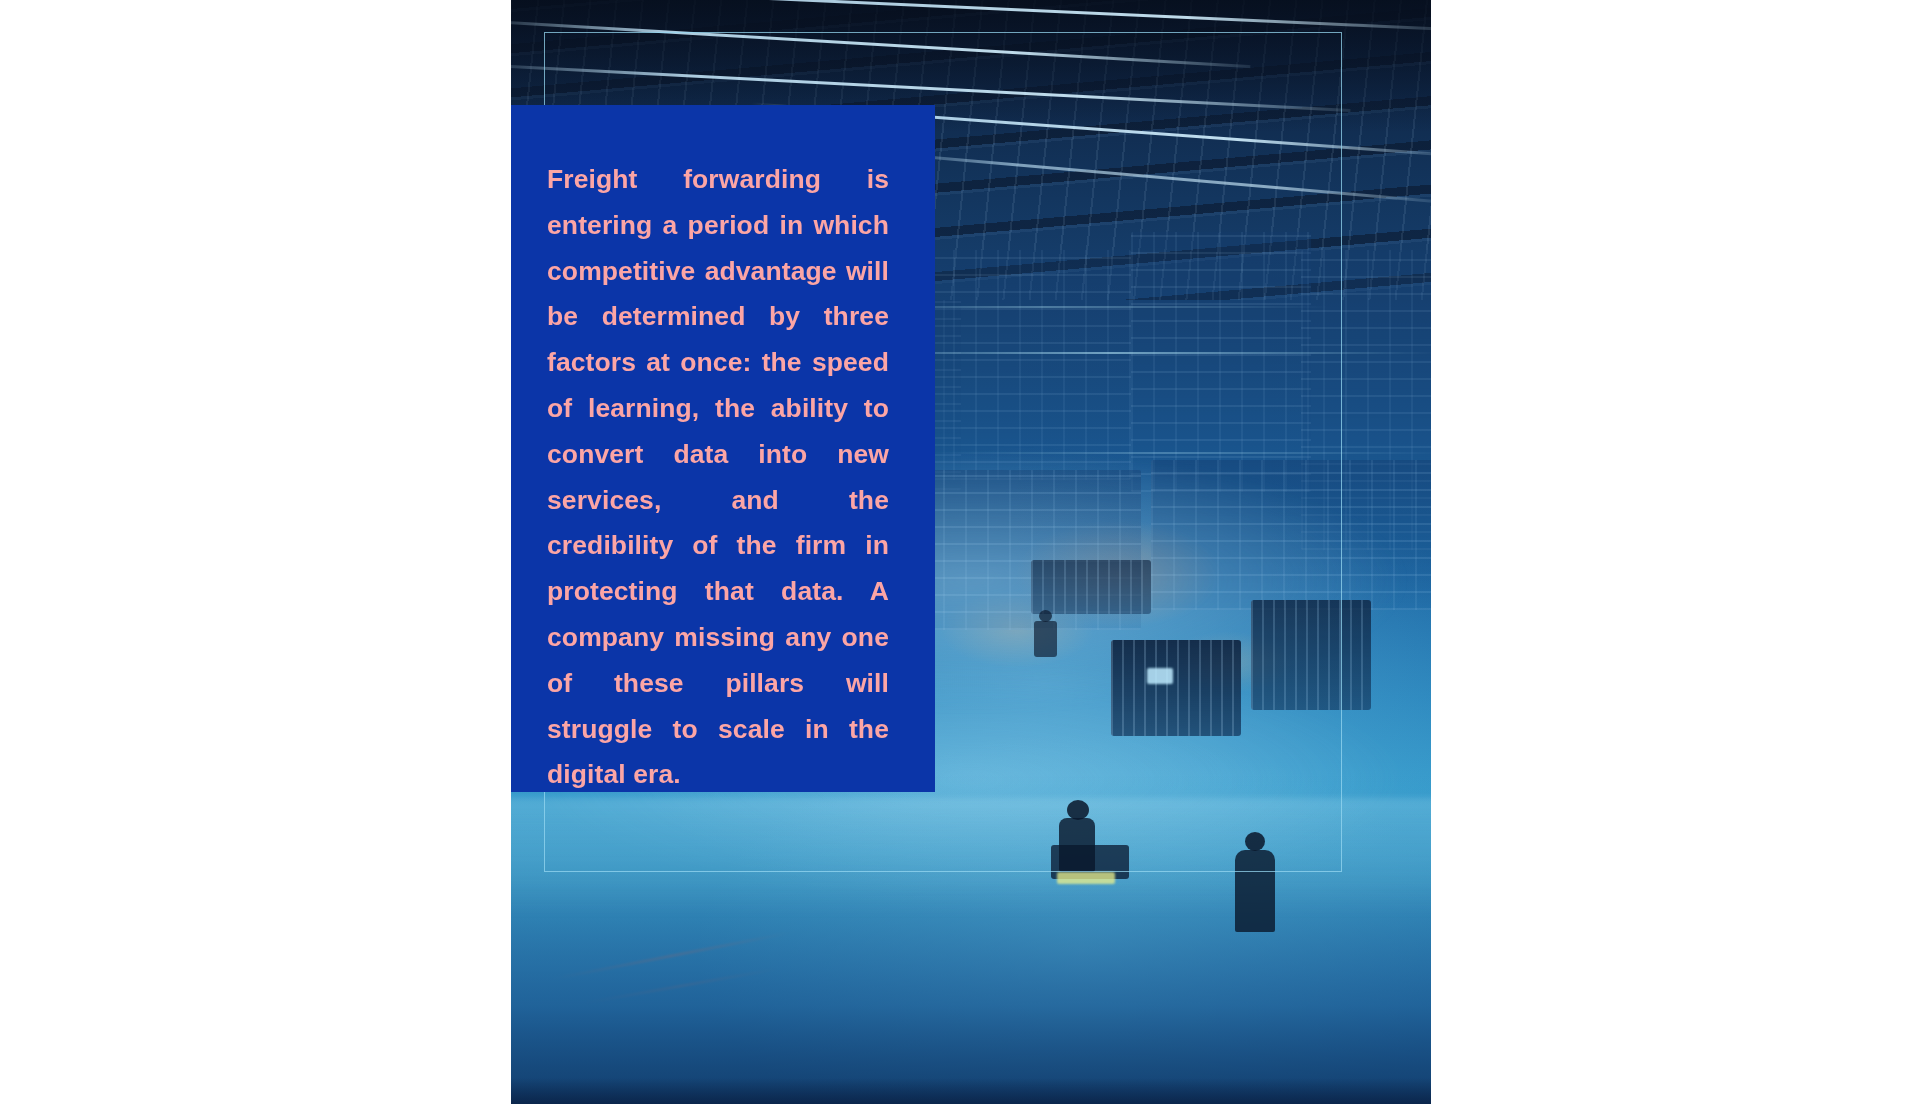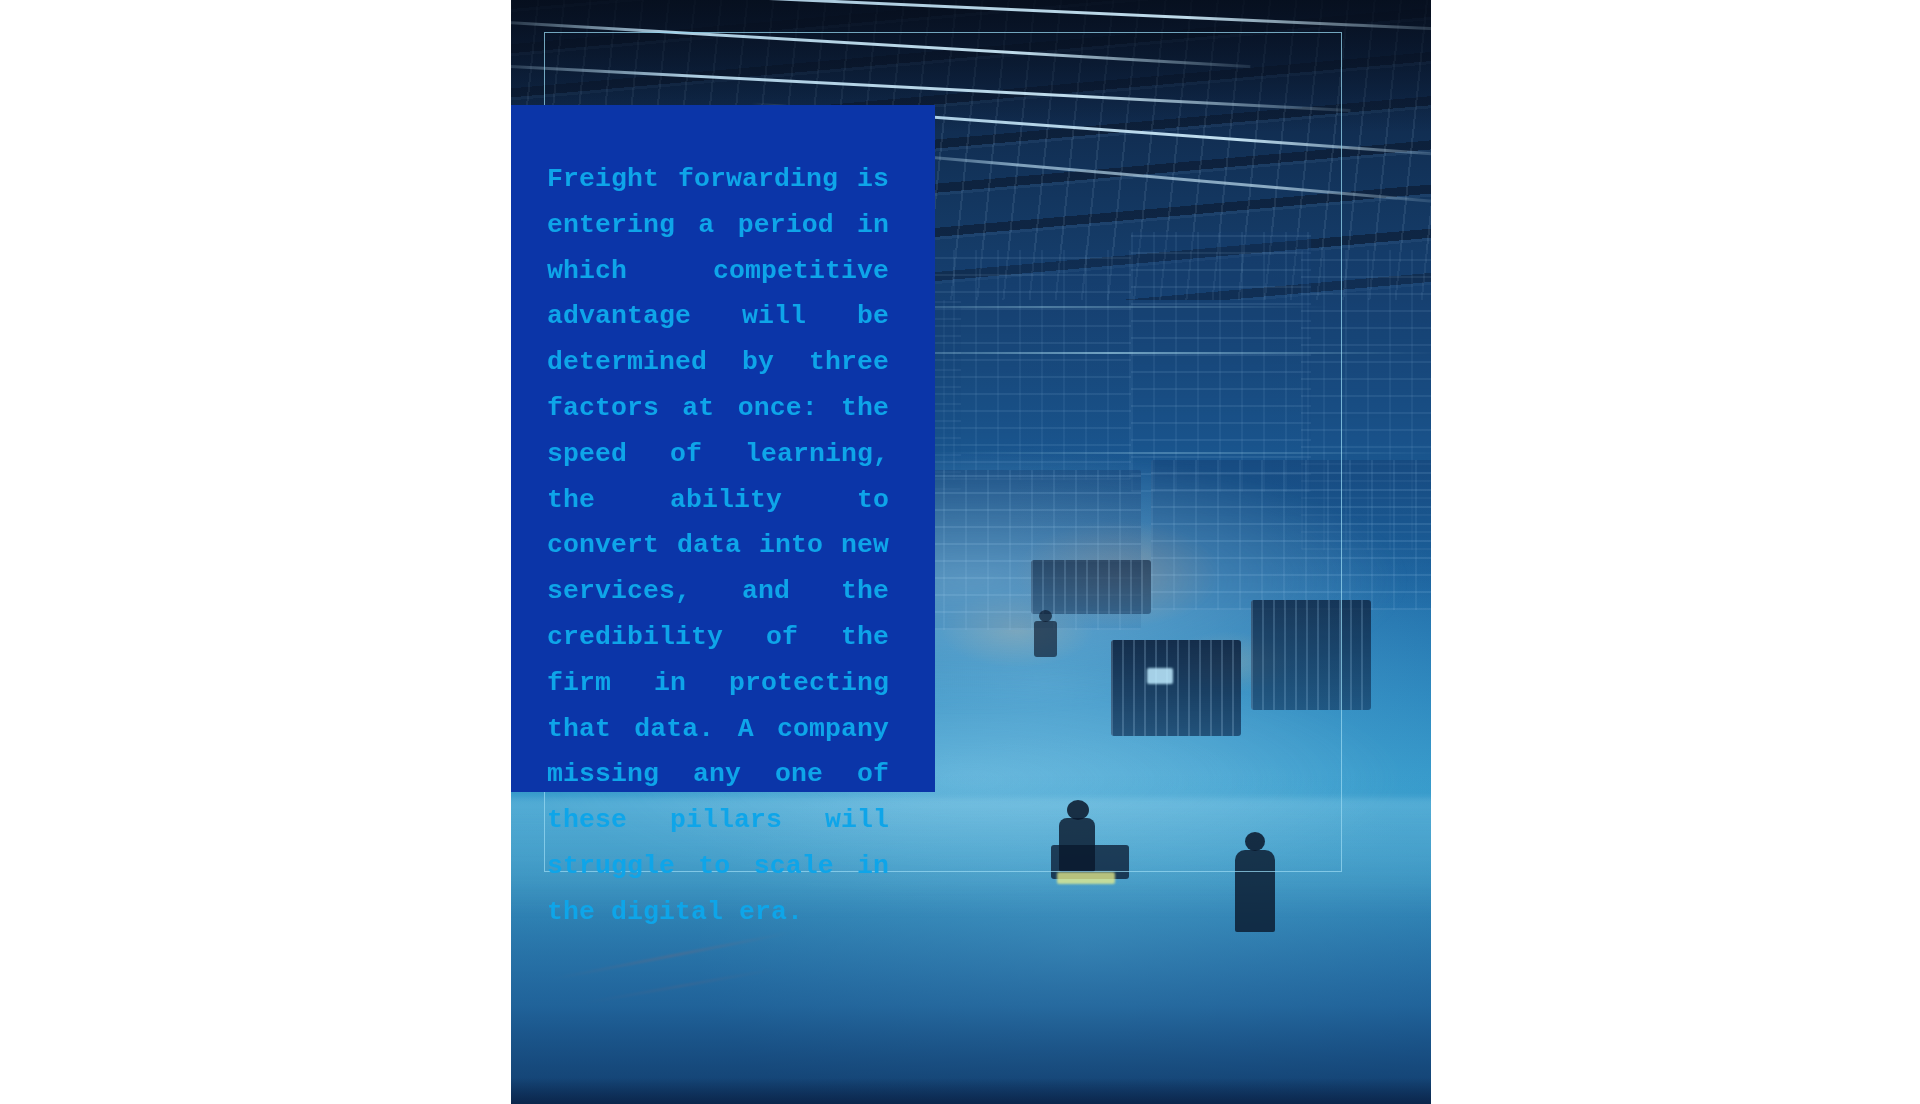--- a/index.html
+++ b/index.html
@@ -204,22 +204,22 @@
     left: 0px;
     top: 105px;
     width: 424px;
     height: 687px;
     background: #0b35a8;
     box-sizing: border-box;
     padding: 52px 46px 40px 36px;
   }
   #panel-text {
     margin: 0;
-    color: #0ea5e9;
-    font-family: Liberation Mono, monospace;
+    color: #fca5a5;
+    font-family: Liberation Sans, sans-serif;
     font-size: 26.5px;
     line-height: 45.8px;
     font-weight: 700;
     text-align: justify;
     text-justify: inter-word;
     letter-spacing: 0.1px;
   }
 
   
   .bottom-band {

